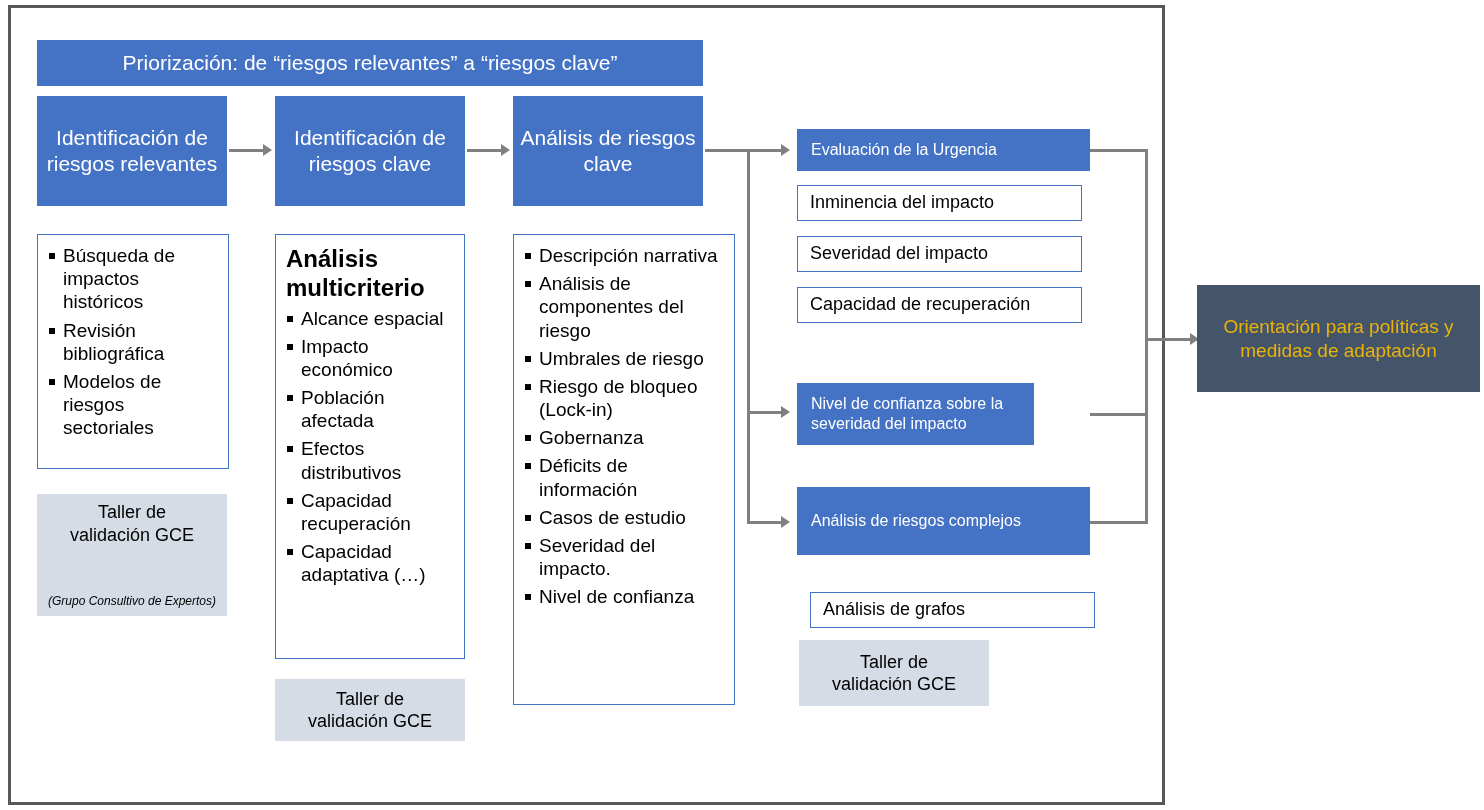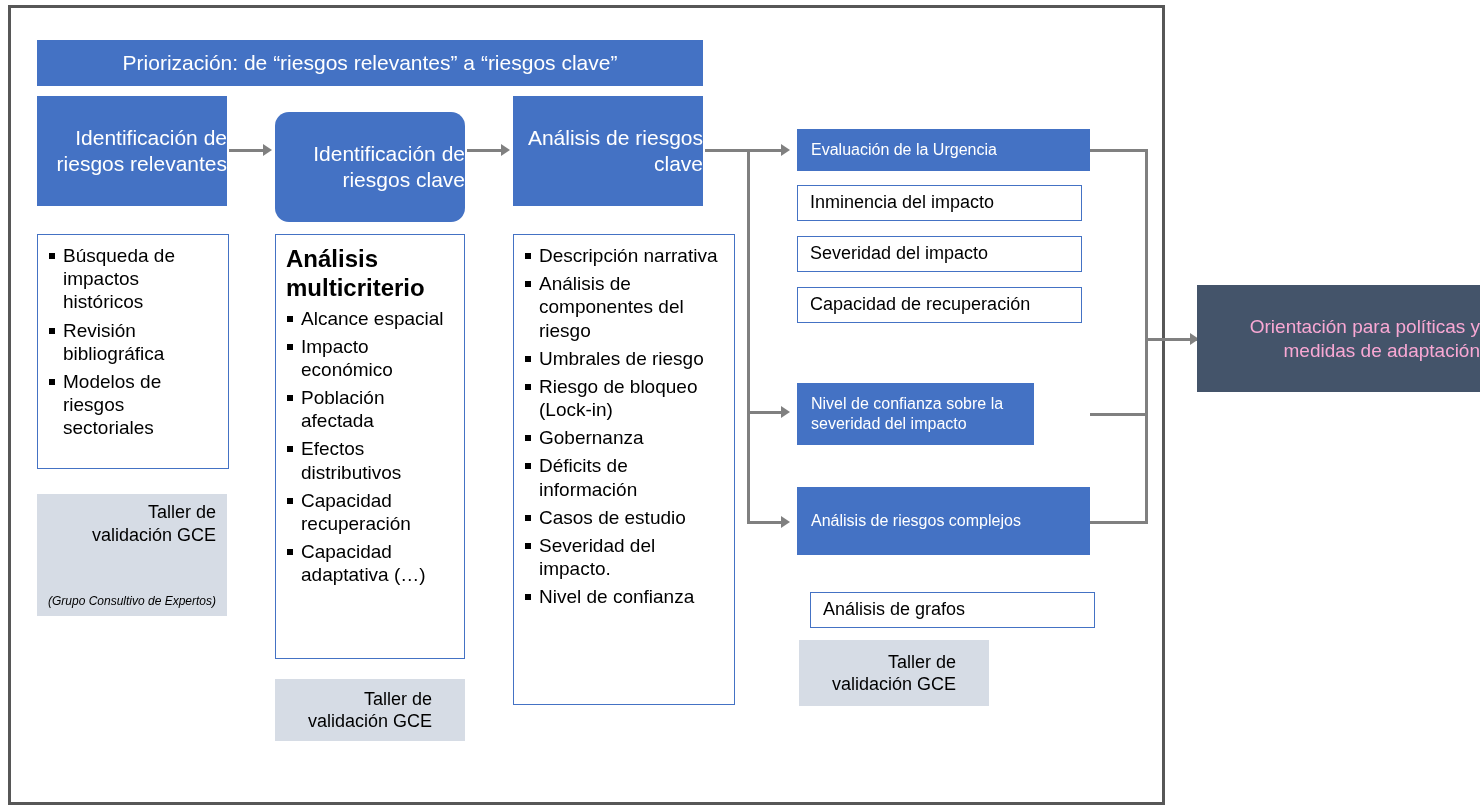--- a/index.html
+++ b/index.html
@@ -32,37 +32,37 @@
     box-sizing: border-box;
   }
 
   
   .node {
     position: absolute;
     box-sizing: border-box;
     display: flex;
     align-items: center;
     justify-content: center;
-    text-align: right;
+    text-align: center;
     line-height: 1.22;
   }
 
   .blue-box {
     background: #4472C4;
     color: #ffffff;
   }
   .blue-box.left-align {
     justify-content: flex-start;
     text-align: left;
     padding-left: 14px;
     padding-right: 10px;
   }
   .dark-box {
     background: #44546A;
-    color: #f9a8d4;
+    color: #eab308;
   }
   .gray-box {
     background: #D6DCE5;
     color: #000000;
   }
   .white-box {
     background: #ffffff;
     border: 1.5px solid #4472C4;
     color: #000000;
   }
@@ -148,21 +148,21 @@
   <div id="outer-frame"></div>
 
   <div class="node blue-box t-title" style="left:37px; top:40px; width:666px; height:46px;">
     <span>Priorización: de “riesgos relevantes” a “riesgos clave”</span>
   </div>
 
   <div class="node blue-box t-stage" style="left:37px; top:96px; width:190px; height:110px;">
     <span>Identificación de riesgos relevantes</span>
   </div>
 
-  <div class="node blue-box t-stage" style="left:275px; top:112px; width:190px; height:110px;border-radius:14px;">
+  <div class="node blue-box t-stage" style="left:275px; top:96px; width:190px; height:110px;">
     <span>Identificación de riesgos clave</span>
   </div>
 
   <div class="node blue-box t-stage" style="left:513px; top:96px; width:190px; height:110px;">
     <span>Análisis de riesgos clave</span>
   </div>
 
   <div class="conn conn-h" style="left:229px; top:149px; width:36px;"></div>
   <div class="arrow-head" style="left:263px; top:144px;"></div>
 

